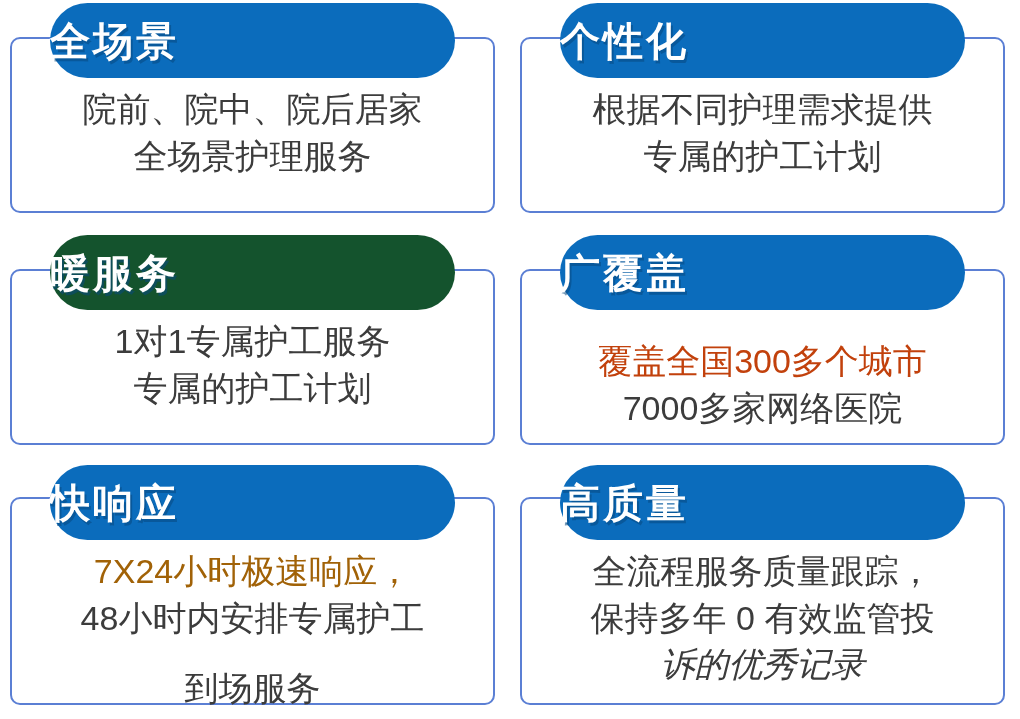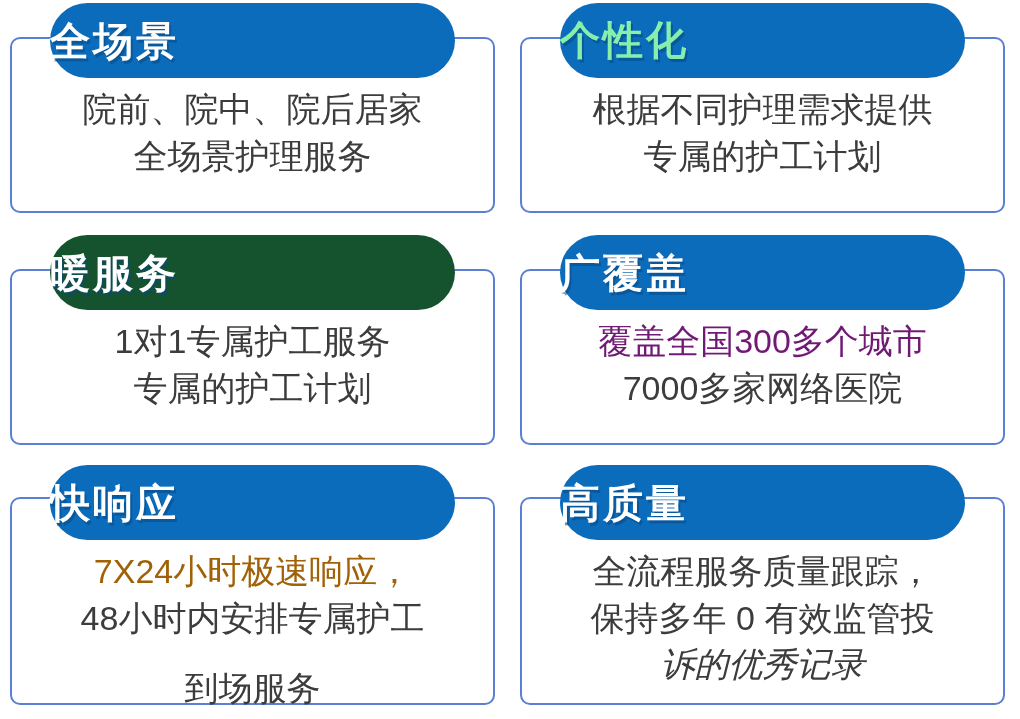--- a/index.html
+++ b/index.html
@@ -133,21 +133,21 @@
       </div>
       <div class="card-body">
         <div class="body-line" style="color: rgb(60, 60, 60);">院前、院中、院后居家</div>
         <div class="body-line" style="color: rgb(60, 60, 60);">全场景护理服务</div>
       </div>
     </div>
 
     <div class="cell row1">
       <div class="card-box" style="border-color: rgb(91, 127, 212);"></div>
       <div class="pill" style="background: rgb(11, 108, 188);">
-        <span class="pill-label" style="color: #86efac; font-family: Liberation Serif, serif;">个性化</span>
+        <span class="pill-label" style="color: #ffffff;">个性化</span>
       </div>
       <div class="card-body">
         <div class="body-line" style="color: rgb(60, 60, 60);">根据不同护理需求提供</div>
         <div class="body-line" style="color: rgb(60, 60, 60);">专属的护工计划</div>
       </div>
     </div>
 
     <div class="cell row2">
       <div class="card-box" style="border-color: rgb(91, 127, 212);"></div>
       <div class="pill" style="background: #14532d;">
@@ -158,21 +158,21 @@
         <div class="body-line" style="color: rgb(60, 60, 60);">专属的护工计划</div>
       </div>
     </div>
 
     <div class="cell row2">
       <div class="card-box" style="border-color: rgb(91, 127, 212);"></div>
       <div class="pill" style="background: rgb(11, 108, 188);">
         <span class="pill-label" style="color: rgb(255, 255, 255);">广覆盖</span>
       </div>
       <div class="card-body">
-        <div class="body-line" style="color: #701a75;">覆盖全国300多个城市</div>
+        <div class="body-line" style="color: #c2410c; margin-top: 20px;">覆盖全国300多个城市</div>
         <div class="body-line" style="color: rgb(60, 60, 60);">7000多家网络医院</div>
       </div>
     </div>
 
     <div class="cell row3">
       <div class="card-box" style="border-color: rgb(91, 127, 212);"></div>
       <div class="pill" style="background: rgb(11, 108, 188);">
         <span class="pill-label" style="color: rgb(255, 255, 255);">快响应</span>
       </div>
       <div class="card-body">

